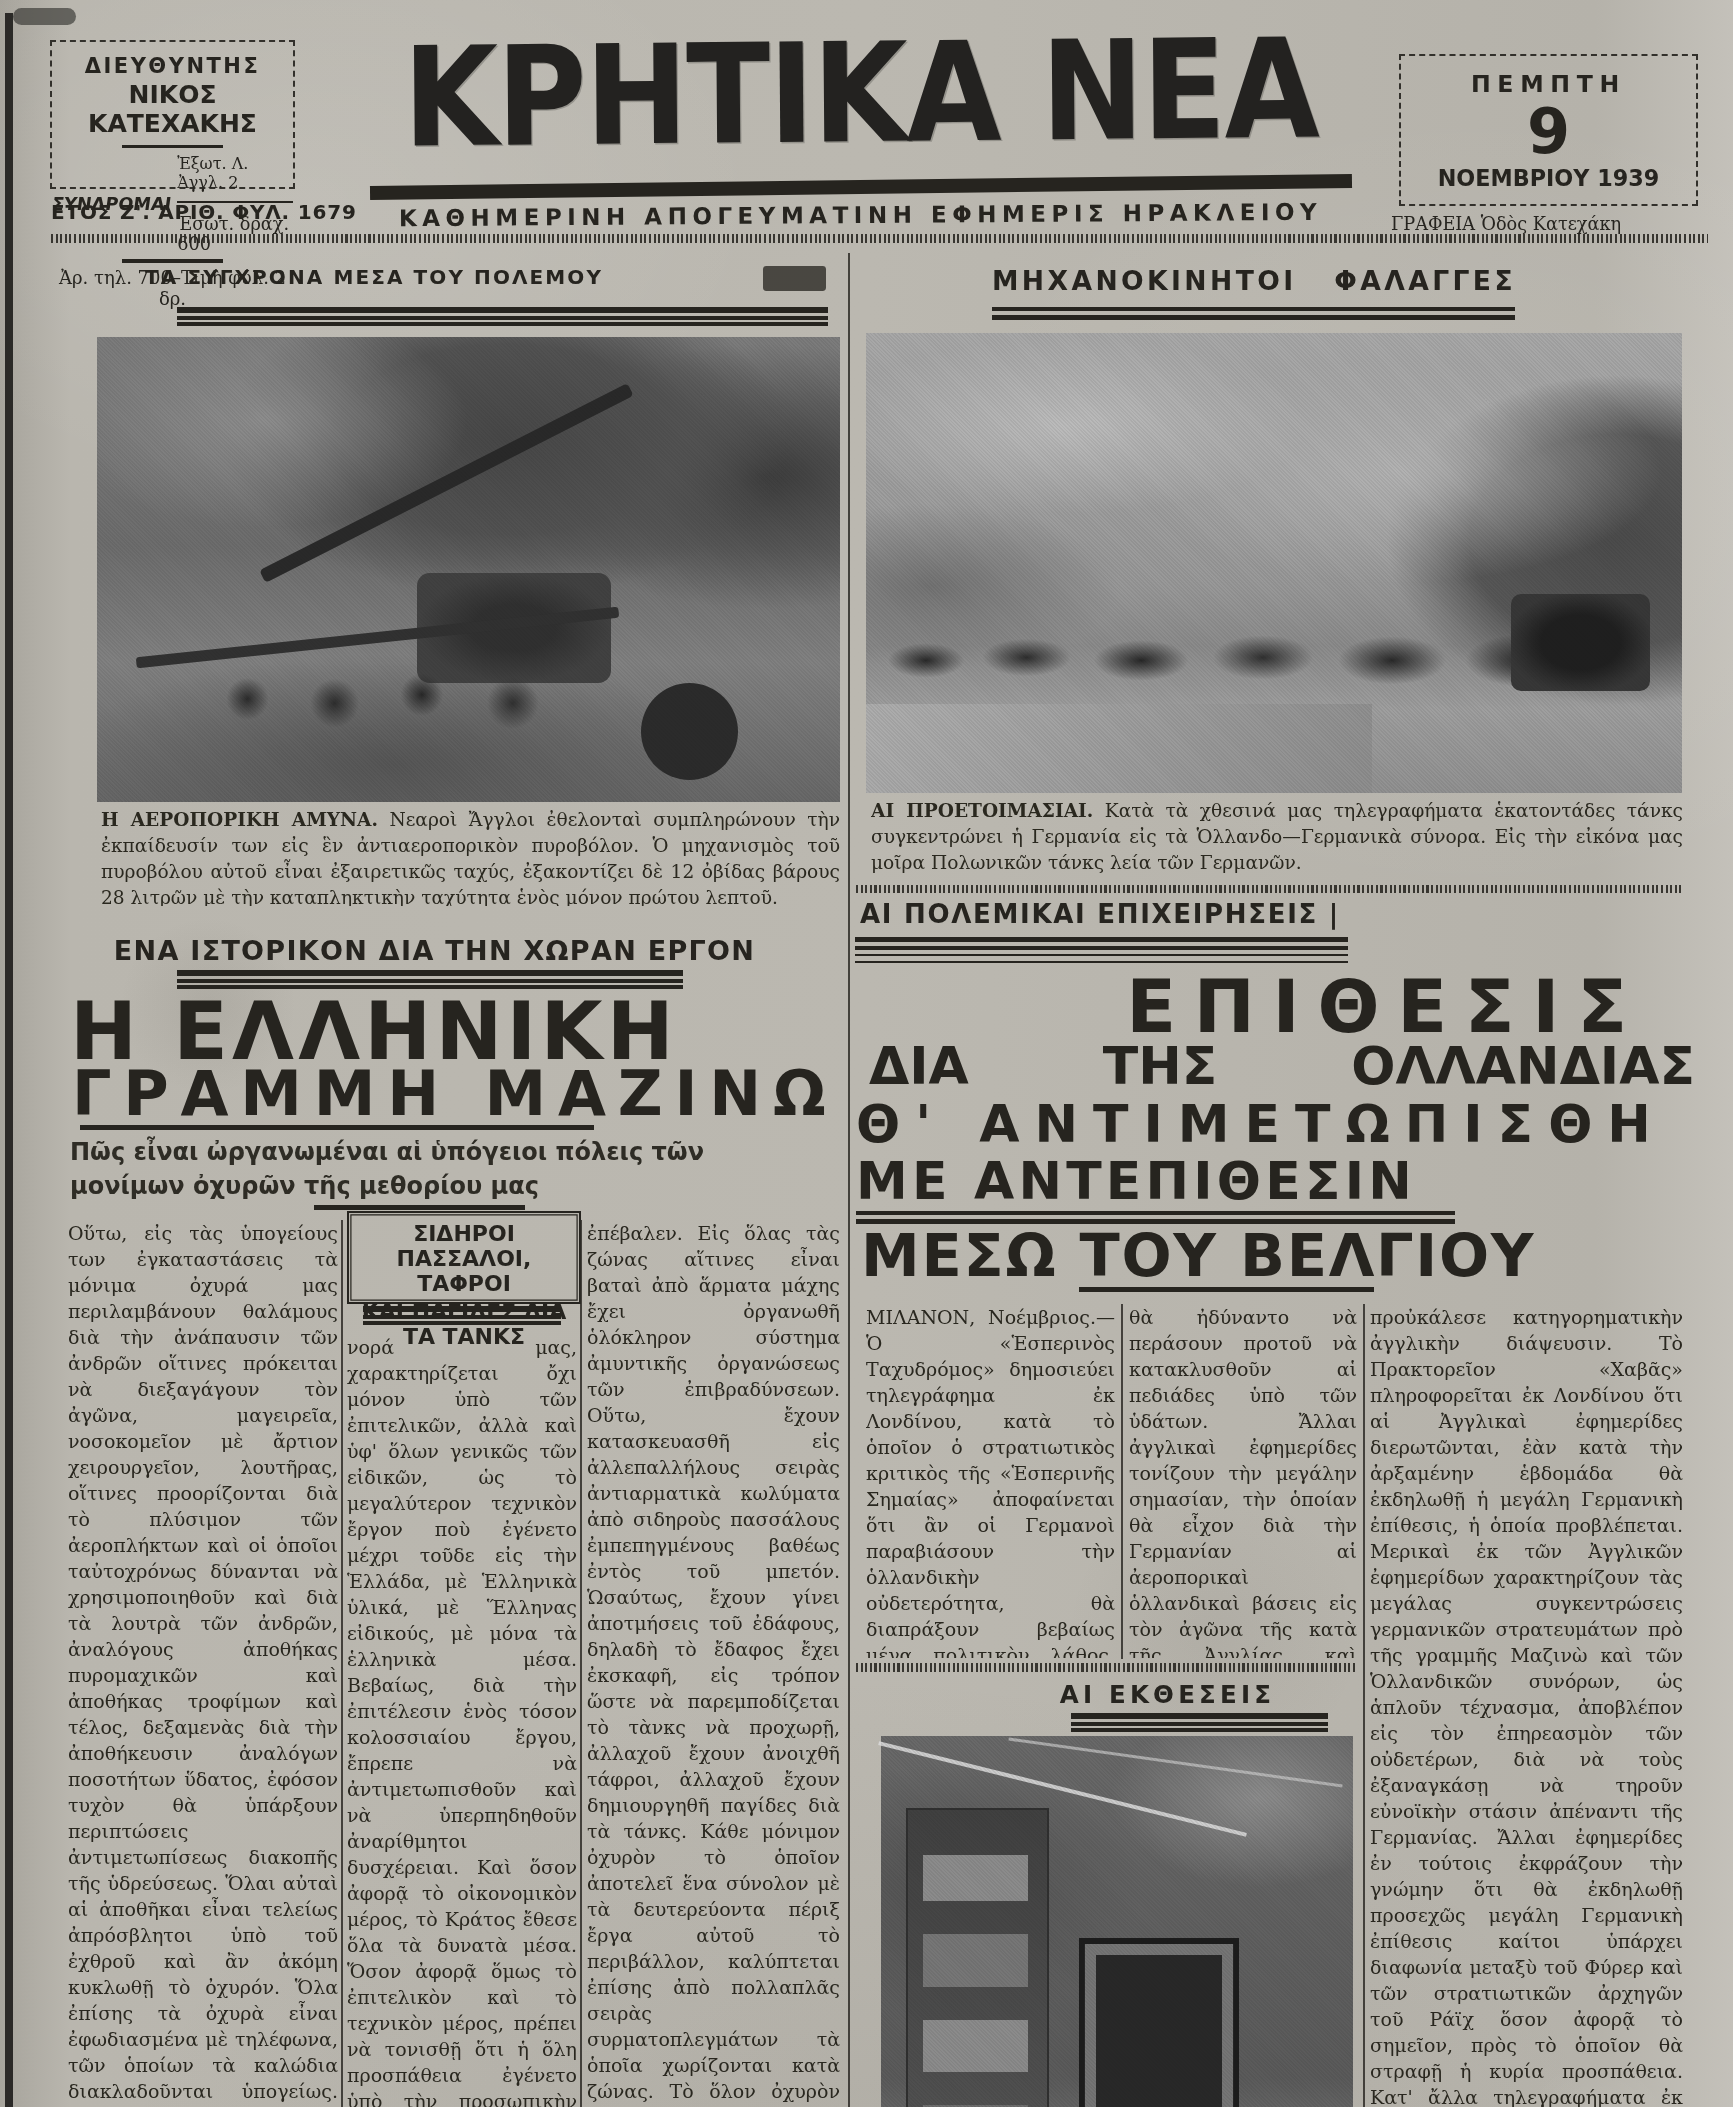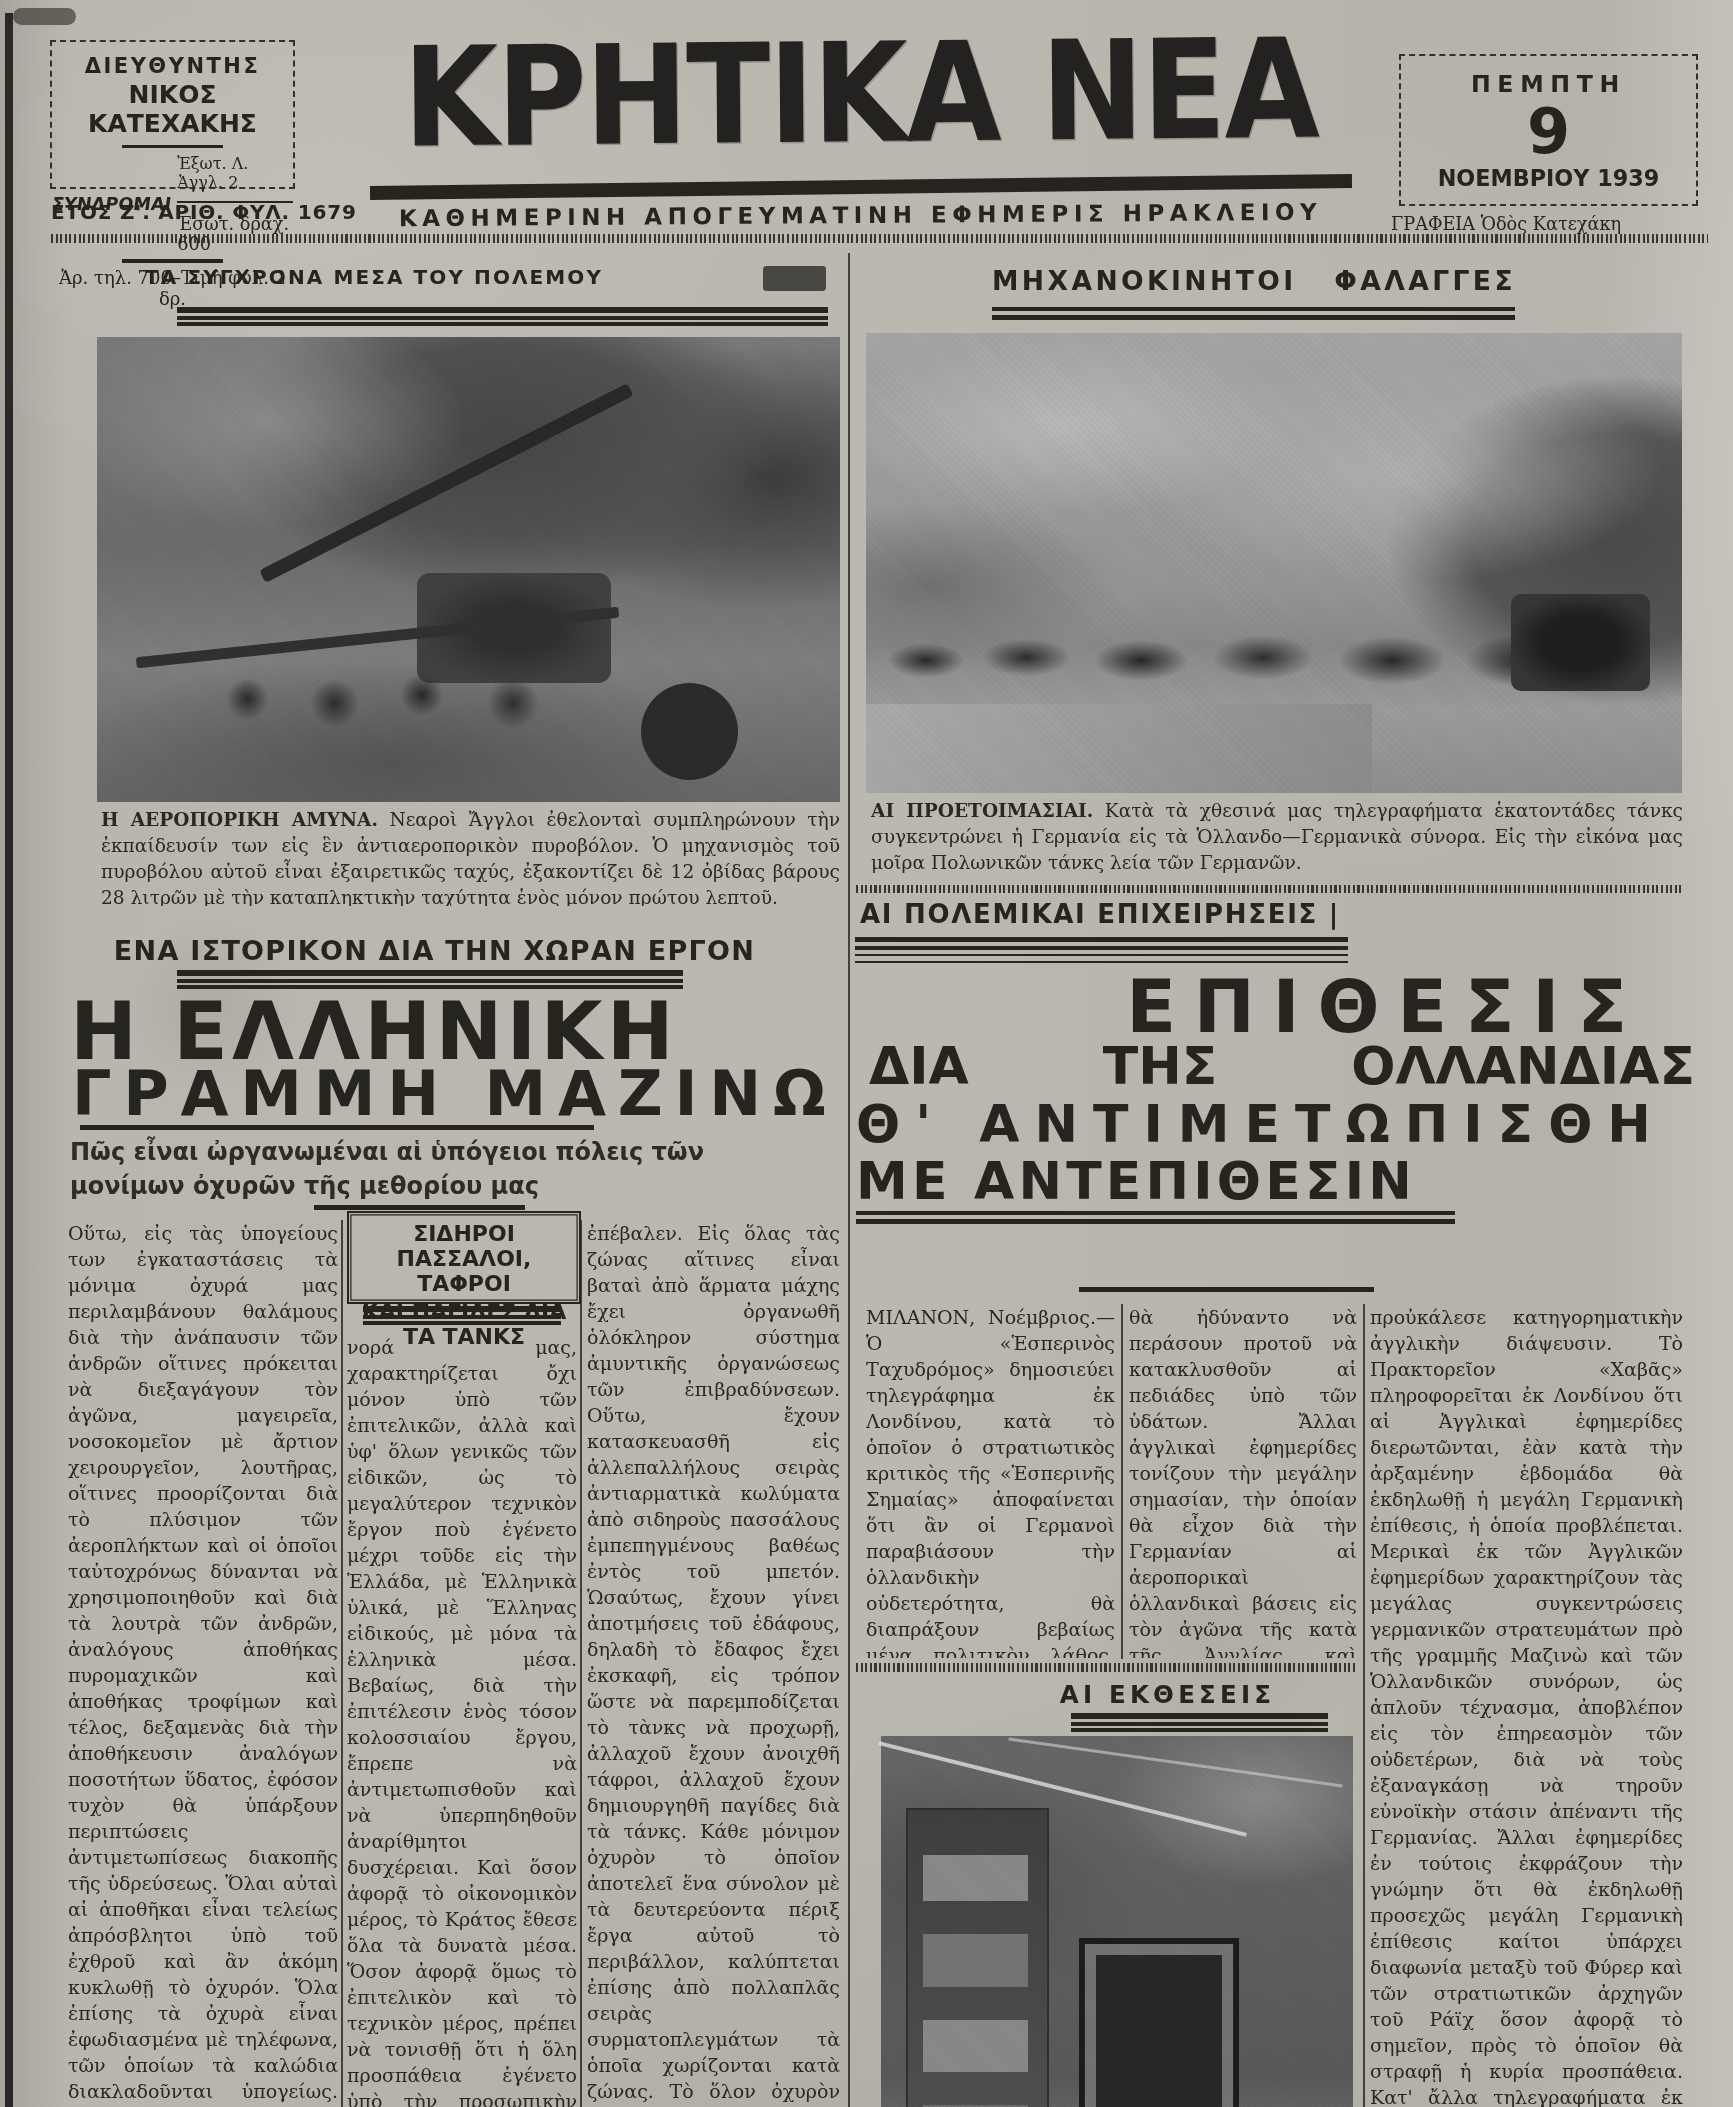--- a/index.html
+++ b/index.html
@@ -153,20 +153,21 @@
 
   <div class="abs sans bold ctr" style="left:1084px;top:970px;width:603px;font-size:73px;letter-spacing:17.7px;line-height:73px;">ΕΠΙΘΕΣΙΣ</div>
   <div class="abs sans bold" style="left:856px;top:1040px;width:826px;font-size:52px;line-height:53px;display:flex;justify-content:space-between;margin-left:13px;">
     <span>ΔΙΑ</span>
     <span>ΤΗΣ</span>
     <span>ΟΛΛΑΝΔΙΑΣ</span>
   </div>
   <div class="abs sans bold" style="left:856px;top:1098px;width:835px;font-size:52px;letter-spacing:15px;line-height:53px;white-space:nowrap;">Θ' ΑΝΤΙΜΕΤΩΠΙΣΘΗ</div>
   <div class="abs sans bold" style="left:856px;top:1155px;width:607px;font-size:52px;letter-spacing:4.2px;line-height:53px;">ΜΕ ΑΝΤΕΠΙΘΕΣΙΝ</div>
   <div class="abs rule2" style="left:856px;top:1211px;width:599px;height:12.6px;"></div>
+  <div class="abs sans bold" style="left:861px;top:1226px;width:708px;font-size:59px;letter-spacing:1.7px;line-height:60px;white-space:nowrap;">ΜΕΣΩ ΤΟΥ ΒΕΛΓΙΟΥ</div>
   <div class="abs bar" style="left:1079px;top:1287px;width:295px;height:5px;"></div>
 
 
   <div class="abs coltxt" style="left:866px;top:1304px;width:249px;height:354px;">ΜΙΛΑΝΟΝ, Νοέμβριος.— Ὁ «Ἑσπερινὸς Ταχυδρόμος» δημοσιεύει τηλεγράφημα ἐκ Λονδίνου, κατὰ τὸ ὁποῖον ὁ στρατιωτικὸς κριτικὸς τῆς «Ἑσπερινῆς Σημαίας» ἀποφαίνεται ὅτι ἂν οἱ Γερμανοὶ παραβιάσουν τὴν ὁλλανδικὴν οὐδετερότητα, θὰ διαπράξουν βεβαίως μέγα πολιτικὸν λάθος. Πάντως τὰ ὁλλανδικὰ ἀμυντικὰ ἔργα θὰ ὑποχωρήσουν πρὸ τῆς φοβερᾶς γερμανικῆς πιέσεως. Ὁ ὁλλανδικὸς στρατὸς ταχέως θὰ ἐσαρώνετο καὶ ἂν ἀκόμη οἱ ἀμυνόμενοι Ὁλλανδοὶ ἤθελον ἀνοίξει τὰ φράγματα καὶ ἐπλημμύριζον τὴν Σφόραν, αἱ μηχανοκίνητοι φάλαγγες τῶν Γερμανῶν</div>
   <div class="abs vline" style="left:1121px;top:1304px;height:355px;"></div>
   <div class="abs coltxt" style="left:1129px;top:1304px;width:228px;height:354px;">θὰ ἠδύναντο νὰ περάσουν προτοῦ νὰ κατακλυσθοῦν αἱ πεδιάδες ὑπὸ τῶν ὑδάτων. Ἄλλαι ἀγγλικαὶ ἐφημερίδες τονίζουν τὴν μεγάλην σημασίαν, τὴν ὁποίαν θὰ εἶχον διὰ τὴν Γερμανίαν αἱ ἀεροπορικαὶ ὁλλανδικαὶ βάσεις εἰς τὸν ἀγῶνα τῆς κατὰ τῆς Ἀγγλίας καὶ ἐκφράζουν τὴν γνώμην, ὅτι «ὁ μόνος τρόπος διὰ νὰ ἐκδιώξουν τοὺς Γερμανοὺς ἀπὸ τὰς ἐναερίους βάσεις τῶν ἐπὶ ὁλλανδικοῦ ἐδάφους, θὰ ἦτο διὰ τοὺς Ἄγγλους νὰ διέλθουν τὰ σύνορα τοῦ Βελγίου». Ἡ πιθανότης, ὅμως, αὕτη τῆς ἐπιδρομῆς τῶν Σφαρῶν, αἱ μηχανοκίνητοι φάλαγγες ἐκ μέρους τῶν Ἄγγλων</div>
   <div class="abs vline" style="left:1363px;top:1304px;height:1176px;"></div>
   <div class="abs coltxt" style="left:1370px;top:1304px;width:313px;height:1176px;">προὐκάλεσε κατηγορηματικὴν ἀγγλικὴν διάψευσιν. Τὸ Πρακτορεῖον «Χαβᾶς» πληροφορεῖται ἐκ Λονδίνου ὅτι αἱ Ἀγγλικαὶ ἐφημερίδες διερωτῶνται, ἐὰν κατὰ τὴν ἀρξαμένην ἑβδομάδα θὰ ἐκδηλωθῇ ἡ μεγάλη Γερμανικὴ ἐπίθεσις, ἡ ὁποία προβλέπεται. Μερικαὶ ἐκ τῶν Ἀγγλικῶν ἐφημερίδων χαρακτηρίζουν τὰς μεγάλας συγκεντρώσεις γερμανικῶν στρατευμάτων πρὸ τῆς γραμμῆς Μαζινὼ καὶ τῶν Ὁλλανδικῶν συνόρων, ὡς ἁπλοῦν τέχνασμα, ἀποβλέπον εἰς τὸν ἐπηρεασμὸν τῶν οὐδετέρων, διὰ νὰ τοὺς ἐξαναγκάσῃ νὰ τηροῦν εὐνοϊκὴν στάσιν ἀπέναντι τῆς Γερμανίας. Ἄλλαι ἐφημερίδες ἐν τούτοις ἐκφράζουν τὴν γνώμην ὅτι θὰ ἐκδηλωθῇ προσεχῶς μεγάλη Γερμανικὴ ἐπίθεσις καίτοι ὑπάρχει διαφωνία μεταξὺ τοῦ Φύρερ καὶ τῶν στρατιωτικῶν ἀρχηγῶν τοῦ Ράϊχ ὅσον ἀφορᾷ τὸ σημεῖον, πρὸς τὸ ὁποῖον θὰ στραφῇ ἡ κυρία προσπάθεια. Κατ' ἄλλα τηλεγραφήματα ἐκ Ρόττερνταμ ὁ ἀνταποκριτὴς τῆς «Τάϊμς» ἐπεσήμανε νέας διακοπὰς τῶν συνομιλιῶν μεταξὺ τῆς Ὁλλανδίας καὶ τῆς Γερμανίας καὶ ἐκφράζει τὴν γνώμην ὅτι εἰς τὸ Γερμανικὸν συνοριακὸν μέτωπον συνεχίζονται αἱ στρατιωτικαὶ συγκεντρώσεις εἰς τὰ Γερμανο-Ὁλλανδικὰ σύνορα. Ὁ στρατιωτικὸς συντάκτης τοῦ «Νταίηλυ Τέλεγκραφ» ἀμφισβητεῖ ἐὰν αἱ κινήσεις τῶν Γερμανικῶν στρατιωτικῶν τμημάτων ὀφείλωνται εἰς ἐπιθετικοὺς σκοποὺς καὶ ἐκφράζει τὴν γνώμην ὅτι ἡ διοίκησις τοῦ Γερμανικοῦ στρατοῦ ἀποβλέπει εἰς τὴν καθήλωσιν τῶν ἐφεδρικῶν δυνάμεων τῶν συμμάχων εἰς τὴν γραμμὴν Μαζινώ, δεδομένου ὅτι αἱ συγκεντρωθεῖσαι εἰς τὰ Ἐλβετικὰ καὶ τὰ Ὁλλανδικὰ σύνορα στρατιωτικαὶ δυνάμεις καὶ ἂν ἀκόμη εἶναι ἀριθμητικῶς περιωρισμέναι θὰ ἐπήρκουν διὰ τὴν πρὸς τὰ μετὰ ἐκεῖνα τυχὸν ἐκδηλωθησομένην κίνησιν.</div>
 
   <div class="abs hatch" style="left:856px;top:1663px;width:500px;height:9.3px;"></div>

